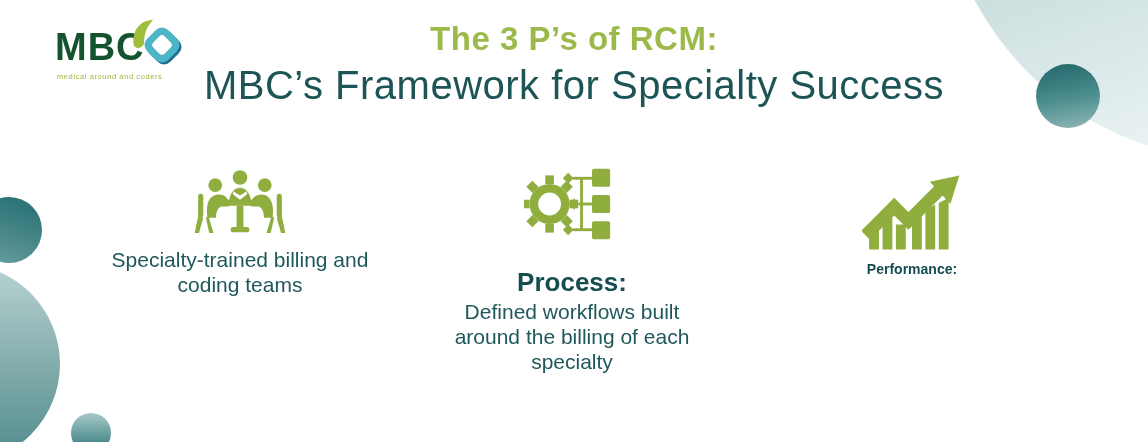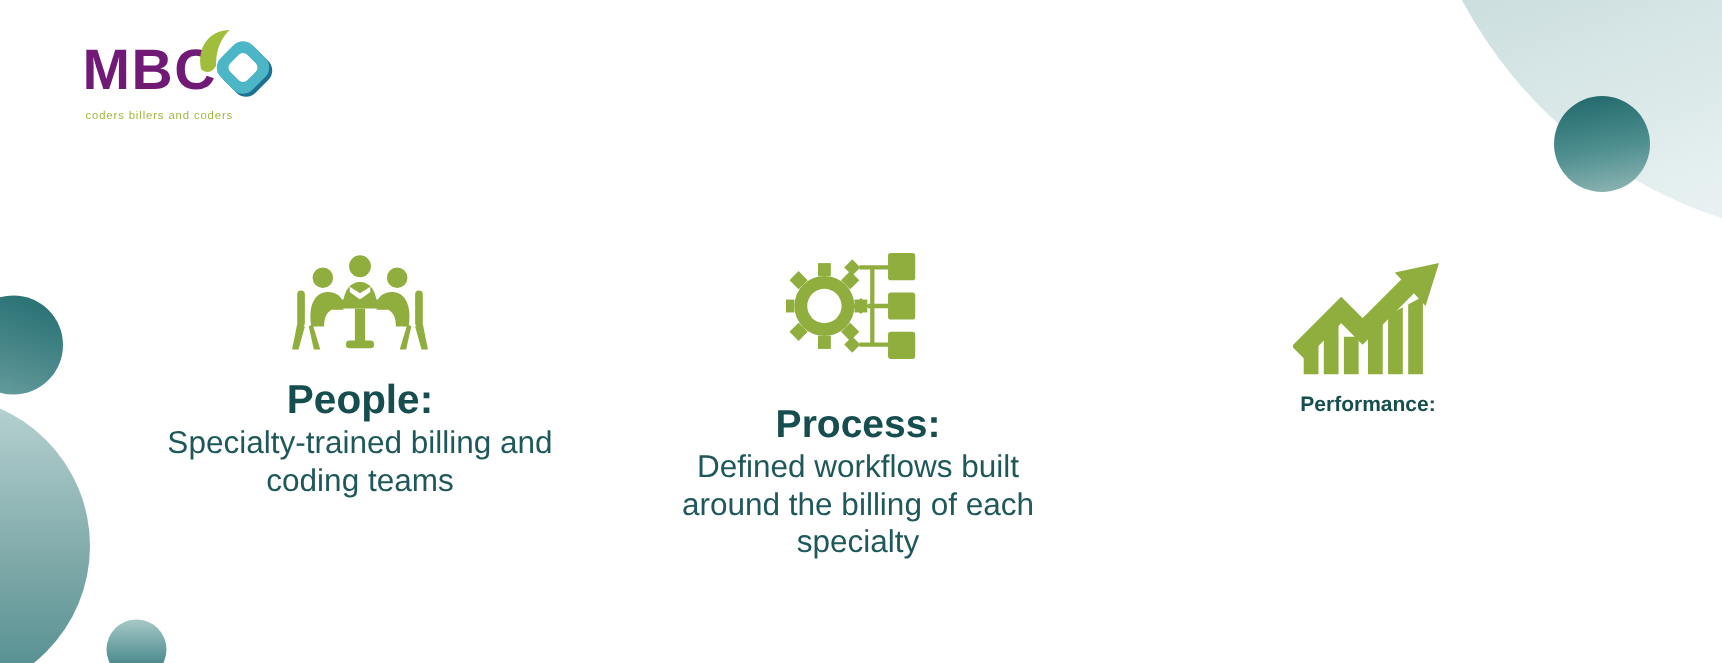--- a/index.html
+++ b/index.html
@@ -15,21 +15,21 @@
   .decor-med-left{left:-24px;top:197px;width:66px;height:66px;
     background:linear-gradient(200deg,#2d7477 15%,#548f91 70%,#6ba2a2 100%);}
   .decor-big-left{left:-140px;top:264px;width:200px;height:200px;
     background:linear-gradient(180deg,#b8d3d2 0%,#7fa9a9 55%,#4e8b8d 100%);}
   .decor-small-bl{left:71px;top:413px;width:40px;height:40px;
     background:linear-gradient(180deg,#a7c9c7 0%,#5d9698 60%,#2f7376 100%);}
 
   
   .logo{position:absolute;left:55px;top:22px;width:160px;height:66px;}
   .logo-text{position:absolute;left:0;top:6px;font-size:38px;font-weight:bold;
-    color:#701a75;letter-spacing:1px;line-height:38px;}
+    color:#14532d;letter-spacing:1px;line-height:38px;}
   .logo-mark{position:absolute;left:76px;top:-4px;}
   .logo-tagline{position:absolute;left:2px;top:50px;font-size:7.5px;color:#9cb83f;
     letter-spacing:0.6px;white-space:nowrap;}
 
   
   .title{position:absolute;left:0;top:20px;width:100%;text-align:center;}
   .title-line1{font-size:33px;font-weight:bold;color:#9cba4c;line-height:38px;letter-spacing:0.5px;}
   .title-line2{font-size:40px;font-weight:normal;color:#1d5456;line-height:46px;margin-top:4px;letter-spacing:0.5px;}
 
   
@@ -65,44 +65,47 @@
     <div class="logo-text">MBC</div>
     <span class="logo-mark">
       <svg width="52" height="56" viewBox="0 0 52 56">
         <path d="M3,28 C0,12 10,2 22,2 C15,9 13,17 13,26 C10,31 6,31 3,28 Z" fill="#a0be3c"></path>
         <path d="M17,22 C14,26 15,30 19,26 C20,24 19,22 17,22 Z" fill="#5d7a20"></path>
         <rect x="18" y="14" width="30" height="30" rx="9" transform="rotate(45 33 29)" fill="#1e7090"></rect>
         <rect x="16" y="12" width="30" height="30" rx="9" transform="rotate(45 31 27)" fill="#4db6c6"></rect>
         <rect x="23" y="19" width="16" height="16" rx="4" transform="rotate(45 31 27)" fill="#ffffff"></rect>
       </svg>
     </span>
-    <div class="logo-tagline">coders billers and coders</div>
+    <div class="logo-tagline">medical around and coders</div>
   </div>
 
+  <div class="title">
+    <div class="title-line1">The 3 P’s of RCM:</div>
+    <div class="title-line2">MBC’s Framework for Specialty Success</div>
+  </div>
 
   <div class="col col-1">
     <div class="icon-wrap">
       <svg width="94" height="76" viewBox="0 0 110 84" fill="#8fae3e">
         <g id="sitperson">
           <circle cx="26" cy="20" r="8"></circle>
           <path d="M17,58 C14,38 22,31 30,31 C37,31 41,35 42,40 L42,45 L33,45 C29,47 27,51 27,58 Z"></path>
           <rect x="6" y="30" width="6" height="28" rx="3"></rect>
           <polygon points="6,56 2,76 7,76 12,58"></polygon>
           <polygon points="15,58 19,76 24,76 18,56"></polygon>
         </g>
         <use href="#sitperson" transform="translate(110 0) scale(-1 1)"></use>
         <circle cx="55" cy="11" r="8.5"></circle>
         <path d="M42,38 Q44,24 55,23 Q66,24 68,38 Z"></path>
         <path d="M47,27 L55,32 L63,27 L63,31 L55,37 L47,31 Z" fill="#ffffff"></path>
         <rect x="24" y="37" width="62" height="7" rx="3.5"></rect>
         <rect x="51" y="44" width="8" height="26"></rect>
         <rect x="44" y="69" width="22" height="6" rx="3"></rect>
       </svg>
     </div>
-    <div class="col-heading">People:</div>
     <div class="col-body">Specialty-trained billing and coding teams</div>
   </div>
 
   <div class="col col-2">
     <div class="icon-wrap">
       <svg width="96" height="82" viewBox="0 0 100 86">
         <g fill="#8fae3e">
           <g>
             <rect x="22" y="13" width="9" height="9" transform="rotate(0 26.5 43)"></rect>
             <rect x="22" y="13" width="9" height="9" transform="rotate(45 26.5 43)"></rect>

